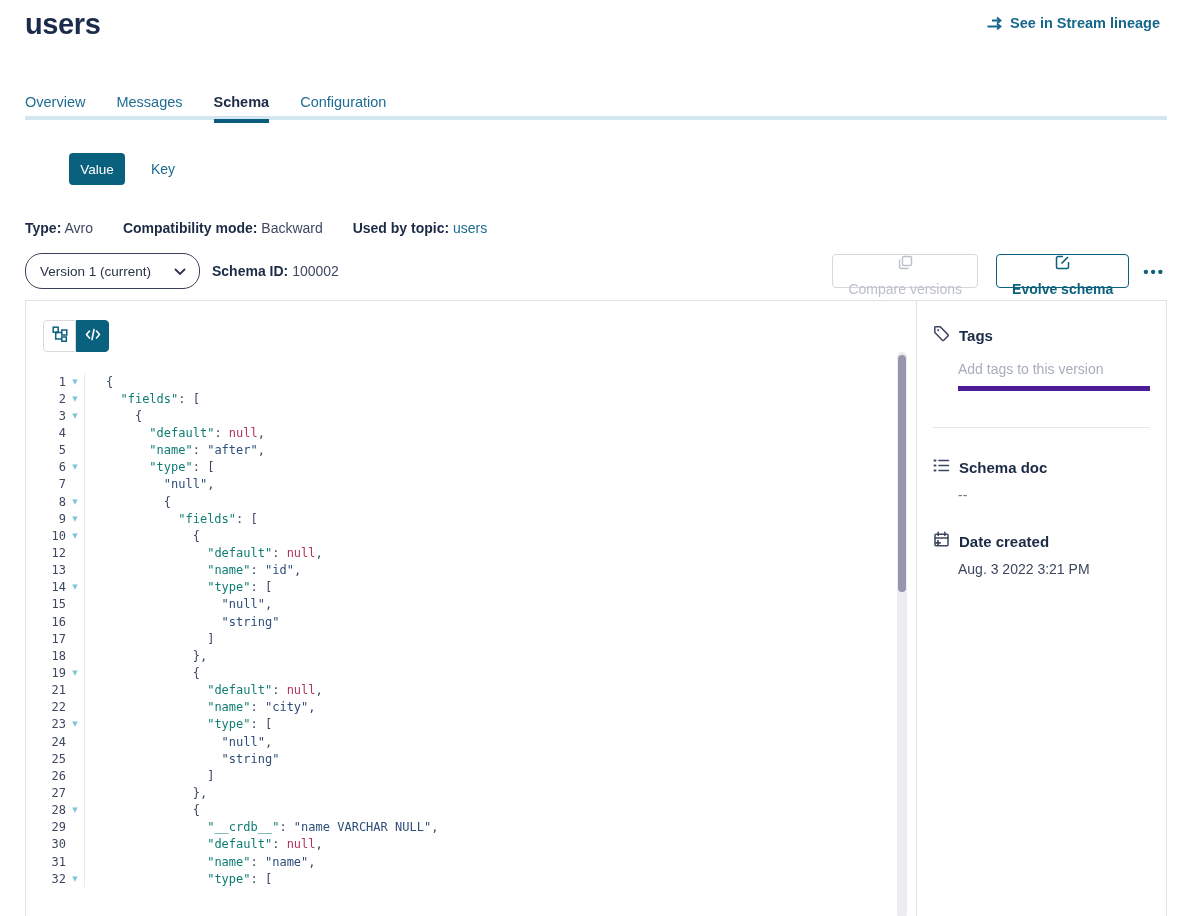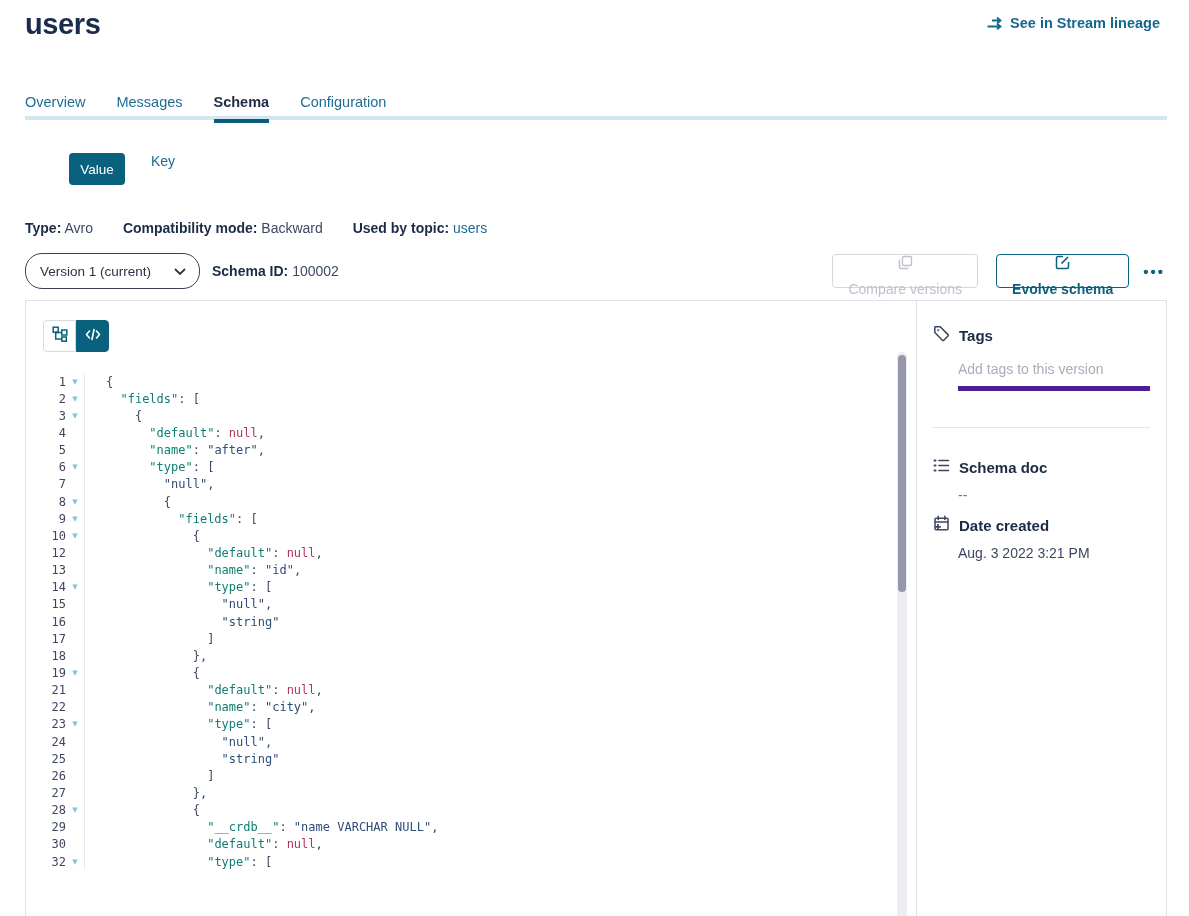--- a/index.html
+++ b/index.html
@@ -18,21 +18,21 @@
     display:flex; align-items:center; gap:7px;
     color:#16678d; font-size:14.5px; font-weight:700; cursor:pointer; text-decoration:none;
   }
   .lineage-link svg { display:block; }
   
   .tabs { position:absolute; left:25px; top:94px; display:flex; gap:31px; z-index:2; }
   .tab { font-size:14.5px; color:#1f6c94; padding-bottom:9px; cursor:pointer; border-bottom:4px solid transparent; }
   .tab.active { color:#1c2b45; font-weight:700; border-bottom-color:#0b5d7e; }
   .tabs-track { position:absolute; left:25px; top:116px; width:1142px; height:4px; background:#d3e7f0; z-index:1; }
   
-  .vk-row { position:absolute; left:25px; top:153px; display:flex; align-items:flex-start;padding-left:44px; }
+  .vk-row { position:absolute; left:25px; top:153px; display:flex; align-items:center;padding-left:44px; }
   .btn-value {
     width:56px; height:32px; background:#09617e; color:#fff; border:none; border-radius:4px;
     font-size:13.5px; font-family:inherit; cursor:pointer;
   }
   .btn-key { margin-left:26px; background:none; border:none; color:#1b6b90; font-size:14px; font-family:inherit; cursor:pointer; }
   
   .meta-row { position:absolute; left:25px; top:220px; font-size:14px; color:#3d4863; }
   .meta-row b { color:#1c2b45; font-weight:700; }
   .meta-group { margin-right:26px; }
   .meta-link { color:#1b6b90; cursor:pointer; text-decoration:none; }
@@ -95,21 +95,21 @@
   .side-heading { display:flex; align-items:center; gap:9px; font-size:15px; font-weight:700; color:#1c2b45; }
   .side-heading svg { flex-shrink:0; color:#3d4660; }
   .tags-input {
     display:block; margin:16px 0 0 25px; width:192px;
     border:none; border-bottom:5px solid #4c1d95; padding:0 0 9px 0;
     font-size:14px; font-family:inherit; color:#3d4863; background:transparent; outline:none;
   }
   .tags-input::placeholder { color:#a8adbb; }
   .side-divider { margin:36px 0 0 0; width:217px; border:none; border-top:1px solid #e5e6ea; }
   .mt30 { margin-top:30px; }
-  .mt28 { margin-top:12px;align-items:center; }
+  .mt28 { margin-top:28px;align-items:center; }
   .side-value { margin:11px 0 0 25px; font-size:14px; color:#6e7585; }
   .side-value.dark { color:#3d4660; margin-top:10px; }
 </style>
 </head>
 <body>
 
 <div class="screen">
 
   <h1 class="page-title">users</h1>
   <a class="lineage-link">
@@ -334,20 +334,25 @@
             <span class="ln">29</span>
             <span class="fold"></span>
             <span class="code-text"><span>              </span><span class="tok-k">"__crdb__"</span><span class="tok-p">: </span><span class="tok-s">"name VARCHAR NULL"</span><span class="tok-p">,</span></span>
           </div>
           <div class="code-line">
             <span class="ln">30</span>
             <span class="fold"></span>
             <span class="code-text"><span>              </span><span class="tok-k">"default"</span><span class="tok-p">: </span><span class="tok-n">null</span><span class="tok-p">,</span></span>
           </div>
           <div class="code-line">
+            <span class="ln">31</span>
+            <span class="fold"></span>
+            <span class="code-text"><span>              </span><span class="tok-k">"name"</span><span class="tok-p">: </span><span class="tok-s">"name"</span><span class="tok-p">,</span></span>
+          </div>
+          <div class="code-line">
             <span class="ln">32</span>
             <span class="fold">▼</span>
             <span class="code-text"><span>              </span><span class="tok-k">"type"</span><span class="tok-p">: [</span></span>
           </div>
         </div>
 
       <div class="vscroll">
         <div class="vscroll-thumb"></div>
       </div>
     </div>

